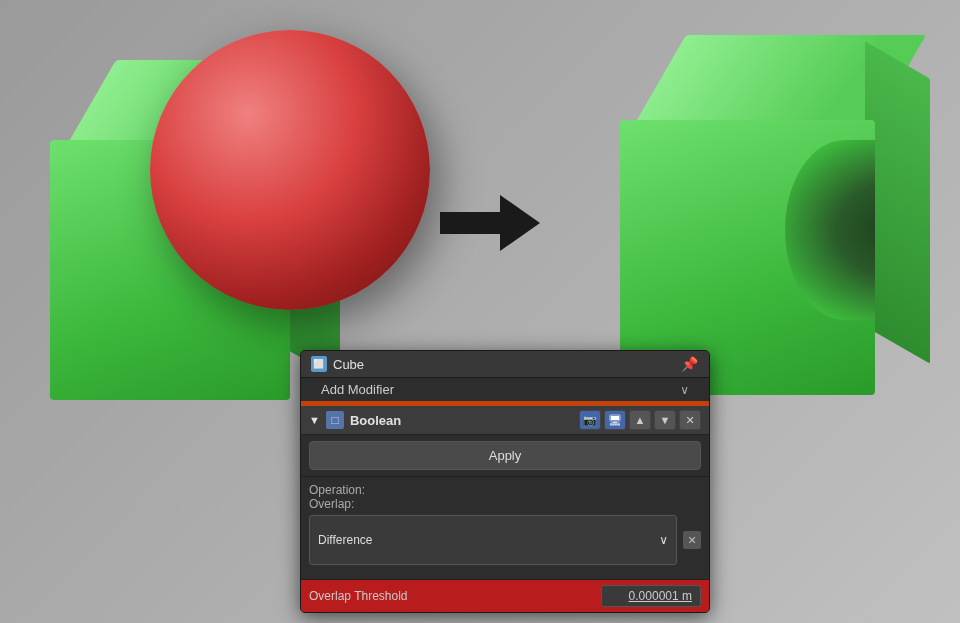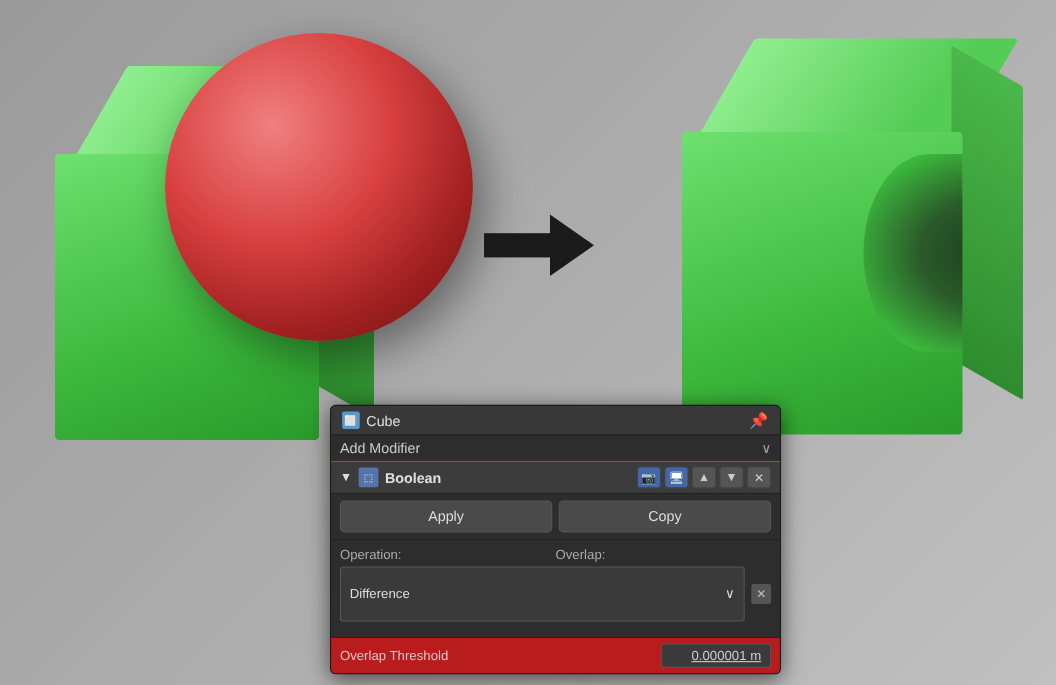--- a/index.html
+++ b/index.html
@@ -159,26 +159,26 @@
       font-size: 13px;
     }
     .panel-pin {
       color: #aaa;
       font-size: 14px;
       cursor: pointer;
     }
 
     
     .add-modifier-row {
-      padding: 4px 8px;
+      padding: 4px 20px;
       display: flex;
       align-items: center;
       justify-content: space-between;
       background: #2d2d2d;
-      border-bottom: 1px solid #c2410c;
+      border-bottom: 5px solid #c2410c;
     }
     .add-modifier-label {
       color: #cccccc;
       font-size: 13px;
     }
     .add-modifier-chevron {
       color: #aaa;
       font-size: 12px;
     }
 
@@ -255,20 +255,21 @@
     }
 
     
     .props-section {
       padding: 6px 8px;
       background: #2d2d2d;
     }
     .prop-labels-row {
       display: flex;
       margin-bottom: 4px;
+      flex-direction: column;
     }
     .prop-label {
       flex: 1;
       color: #aaaaaa;
       font-size: 12px;
     }
     .prop-values-row {
       display: flex;
       gap: 6px;
       margin-bottom: 8px;
@@ -389,21 +390,20 @@
           <div class="ctrl-btn camera">📷</div>
           <div class="ctrl-btn render">🖥</div>
           <div class="ctrl-btn ctrl-btn-arrow">▲</div>
           <div class="ctrl-btn ctrl-btn-arrow">▼</div>
           <div class="ctrl-btn ctrl-btn-x">✕</div>
         </div>
       </div>
 
       <div class="apply-copy-row">
         <div class="action-btn">Apply</div>
-        <div class="action-btn">Copy</div>
       </div>
 
       <div class="props-section">
         <div class="prop-labels-row">
           <span class="prop-label">Operation:</span>
           <span class="prop-label">Overlap:</span>
         </div>
         <div class="prop-values-row">
           <div class="prop-select">
             <span>Difference</span>

